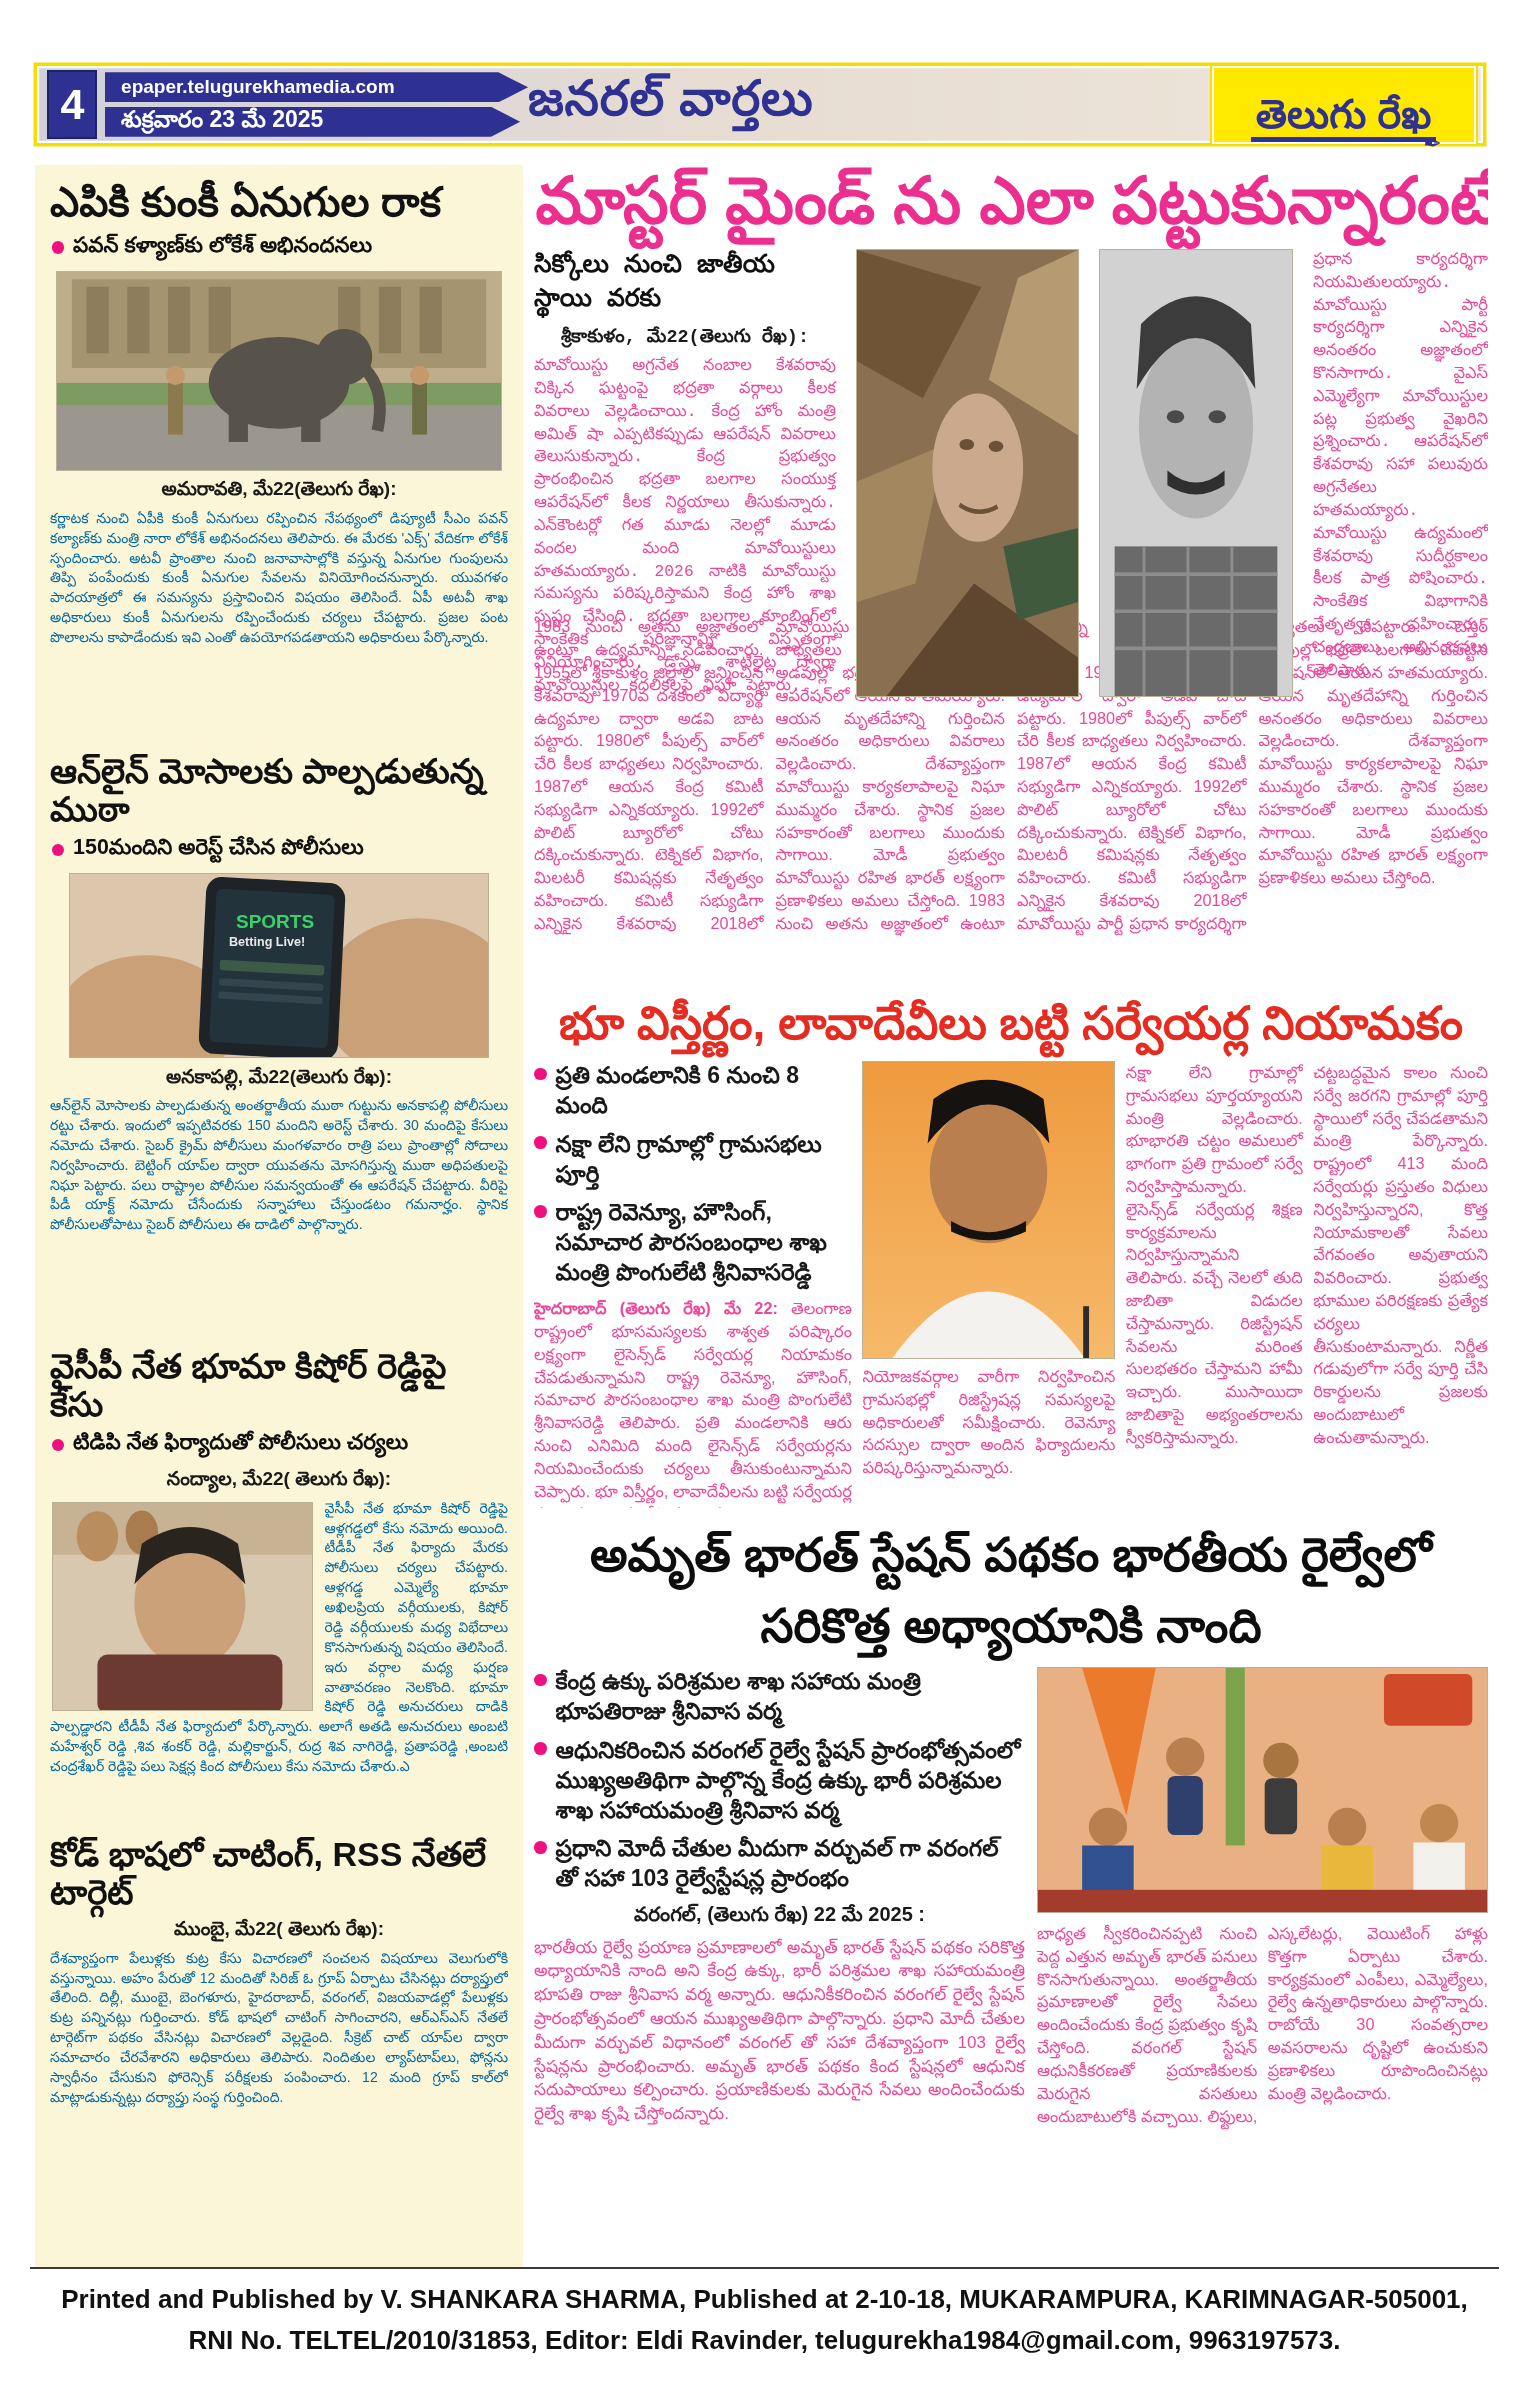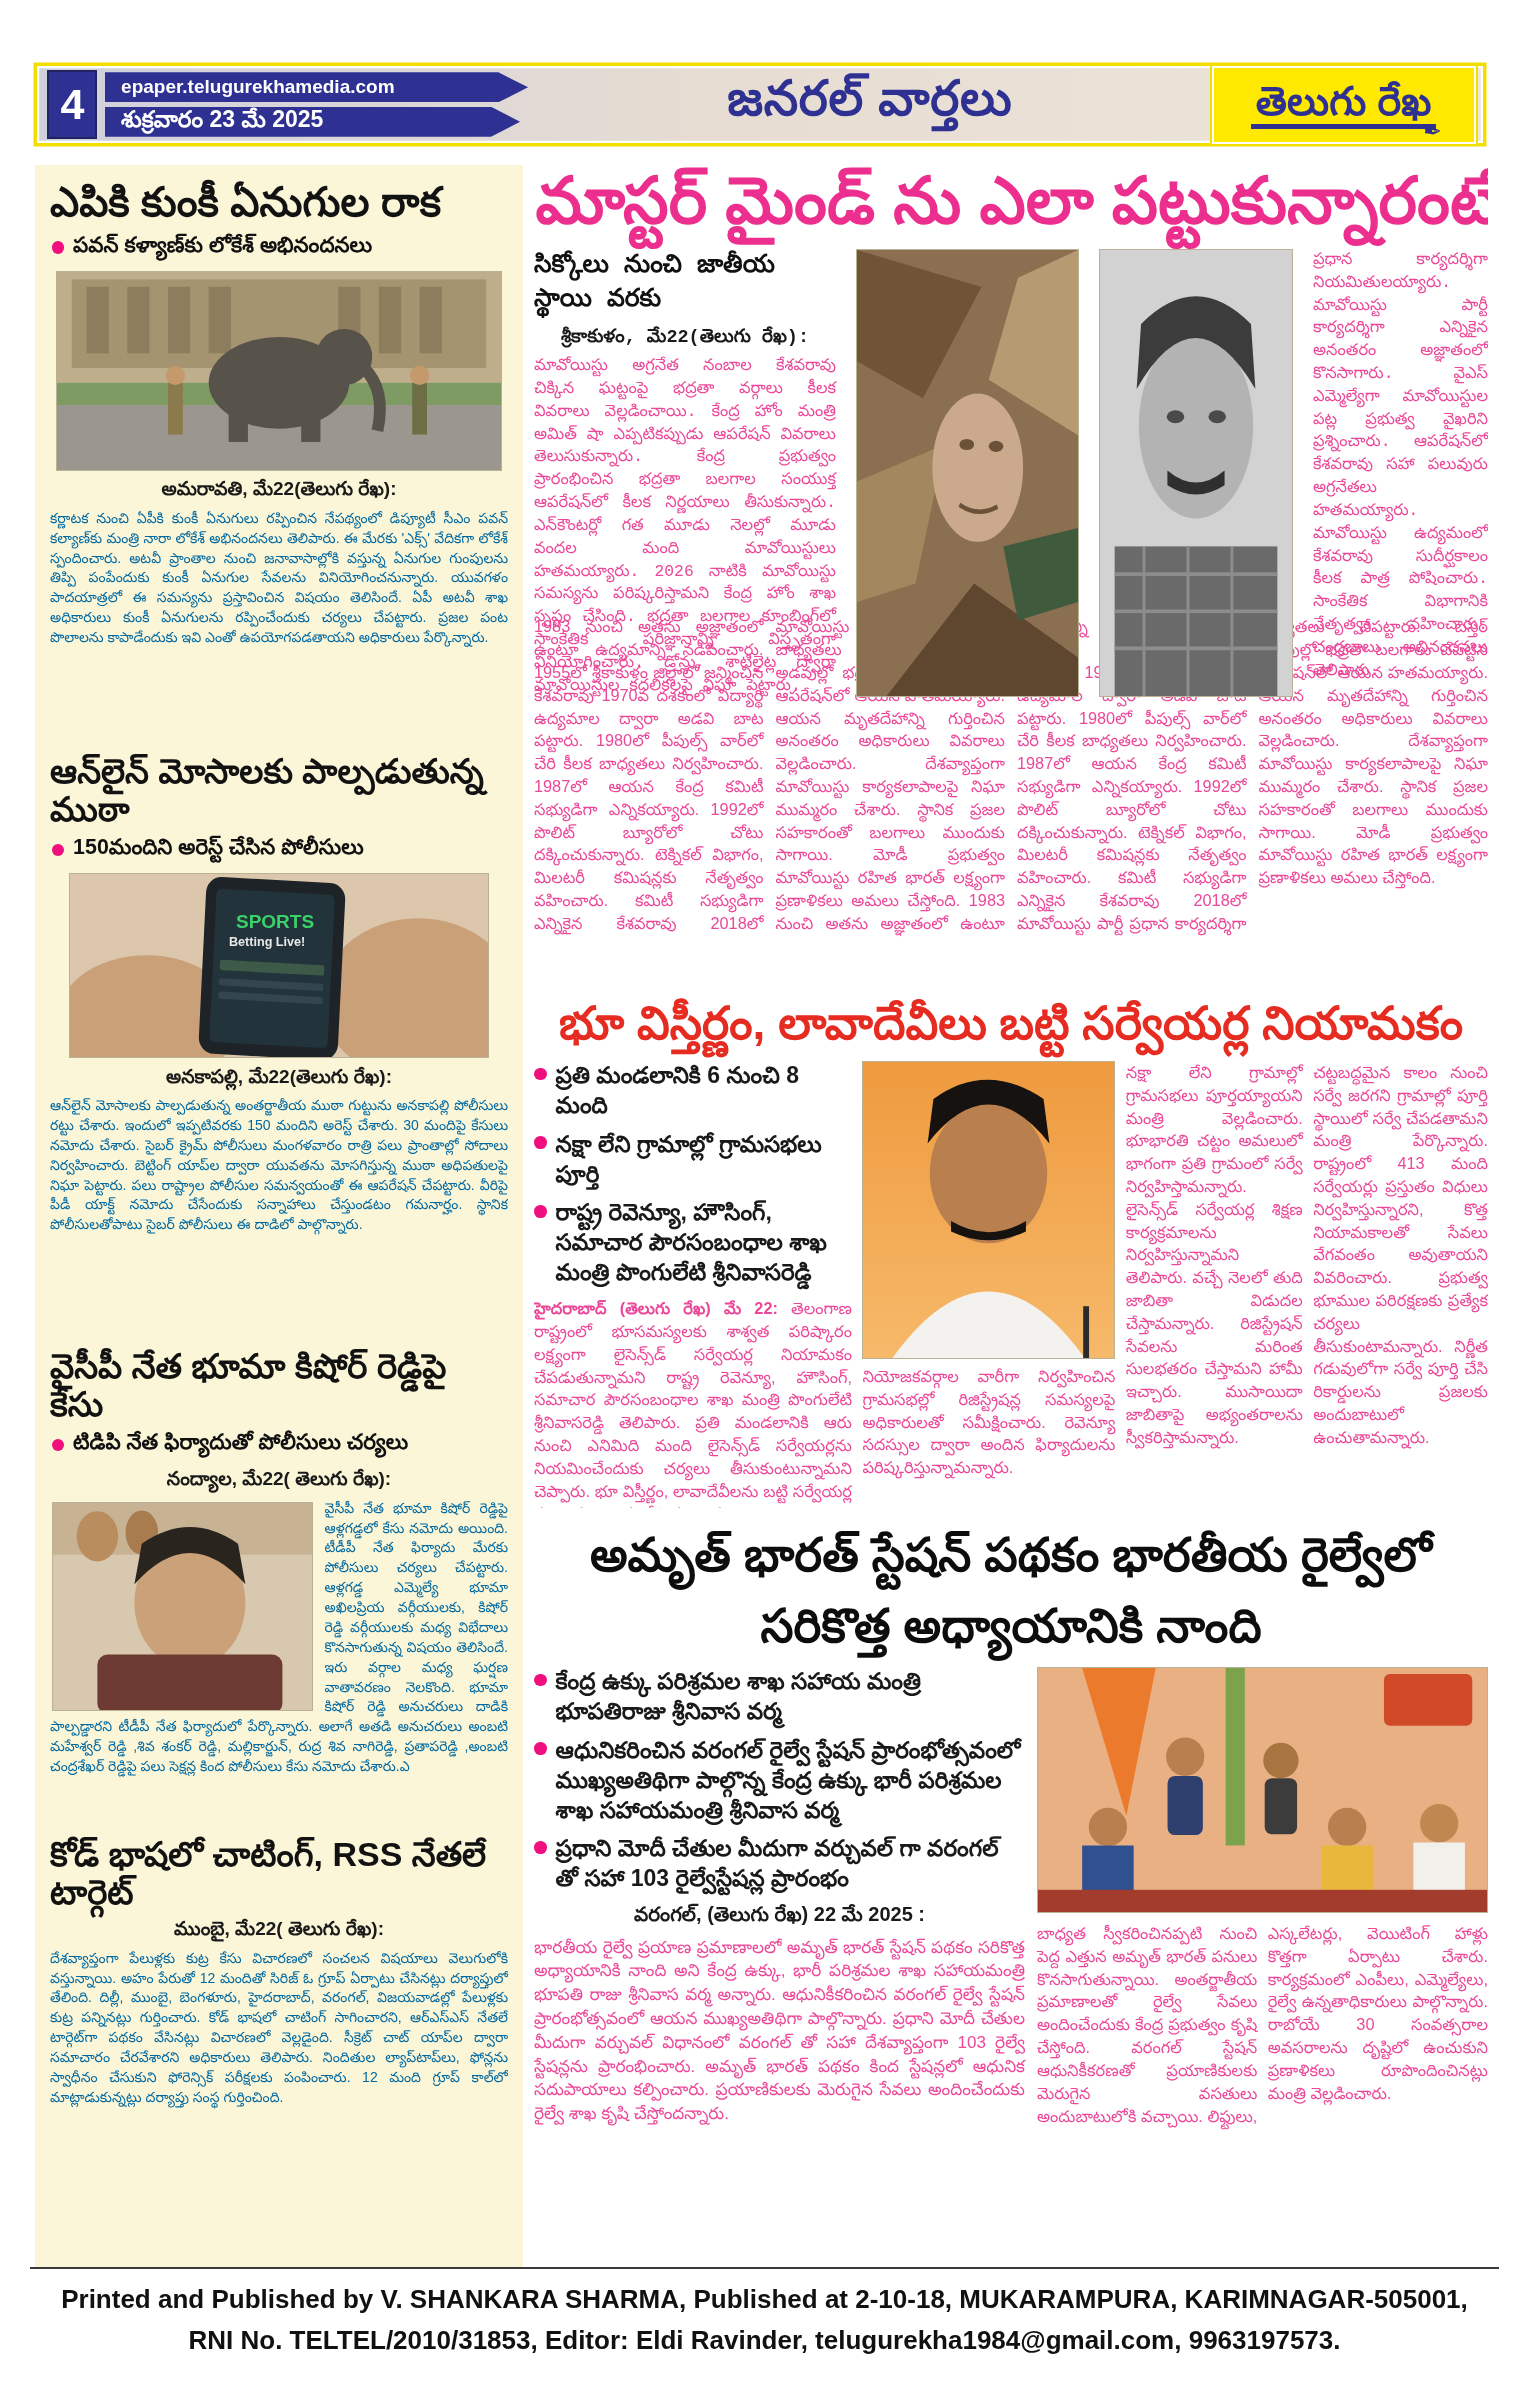--- a/index.html
+++ b/index.html
@@ -11,23 +11,23 @@
     border:2.2px solid #f2de00;box-shadow:0 0 0 2.2px #ffffff inset,0 0 0 1.5px #f2de00;
     display:flex;align-items:center;}
   .mh-left{display:flex;align-items:center;gap:7.4px;padding-left:10.4px;}
   .pagenum{width:46px;height:65px;background:#2e3192;border:2.2px solid #20235f;
     color:#fff;font-size:43px;font-weight:bold;display:flex;align-items:center;justify-content:center;}
   .ribbons{display:flex;flex-direction:column;gap:4.4px;}
   .ribbon{background:#2e3192;color:#fff;font-weight:bold;height:30px;display:flex;align-items:center;
     padding:0 52px 0 16.3px;clip-path:polygon(0 0,93% 0,100% 50%,93% 100%,0 100%);}
   .ribbon.url{width:355px;font-size:19px;}
   .ribbon.date{width:347px;font-size:23px;}
-  .mh-title{flex:1;text-align:center;color:#2e3192;font-size:49px;font-weight:800;letter-spacing:0.7px;}
+  .mh-title{flex:1;color:#2e3192;font-size:49px;font-weight:800;letter-spacing:0.7px;}
   .brandbox{margin-right:7.4px;width:260px;height:74px;background:#ffe900;border:2.2px solid #fff;
-    outline:2.2px solid #f2de00;display:flex;align-items:center;justify-content:center;}
+    outline:2.2px solid #f2de00;display:flex;align-items:flex-end;justify-content:center;}
   .brand{color:#2e3192;font-size:40px;font-weight:800;border-bottom:5.2px solid #2e3192;line-height:1.05;
     position:relative;padding:0 4.4px 1.5px 4.4px;}
   .nib{position:absolute;right:-6px;bottom:-19px;font-size:22px;color:#2e3192;}
   
   .leftcol{position:absolute;left:35px;top:165px;width:488px;height:2104px;background:#fbf6d8;
     padding:10.4px 15px;box-sizing:border-box;overflow:hidden;}
   .rightcol{position:absolute;left:534px;top:157px;width:954px;height:2104px;overflow:hidden;}
   .art{overflow:hidden;}
   .hl{font-weight:800;color:#121212;line-height:1.12;}
   .hl-l1{font-size:41px;margin:4.4px 0 7.4px 0;}

